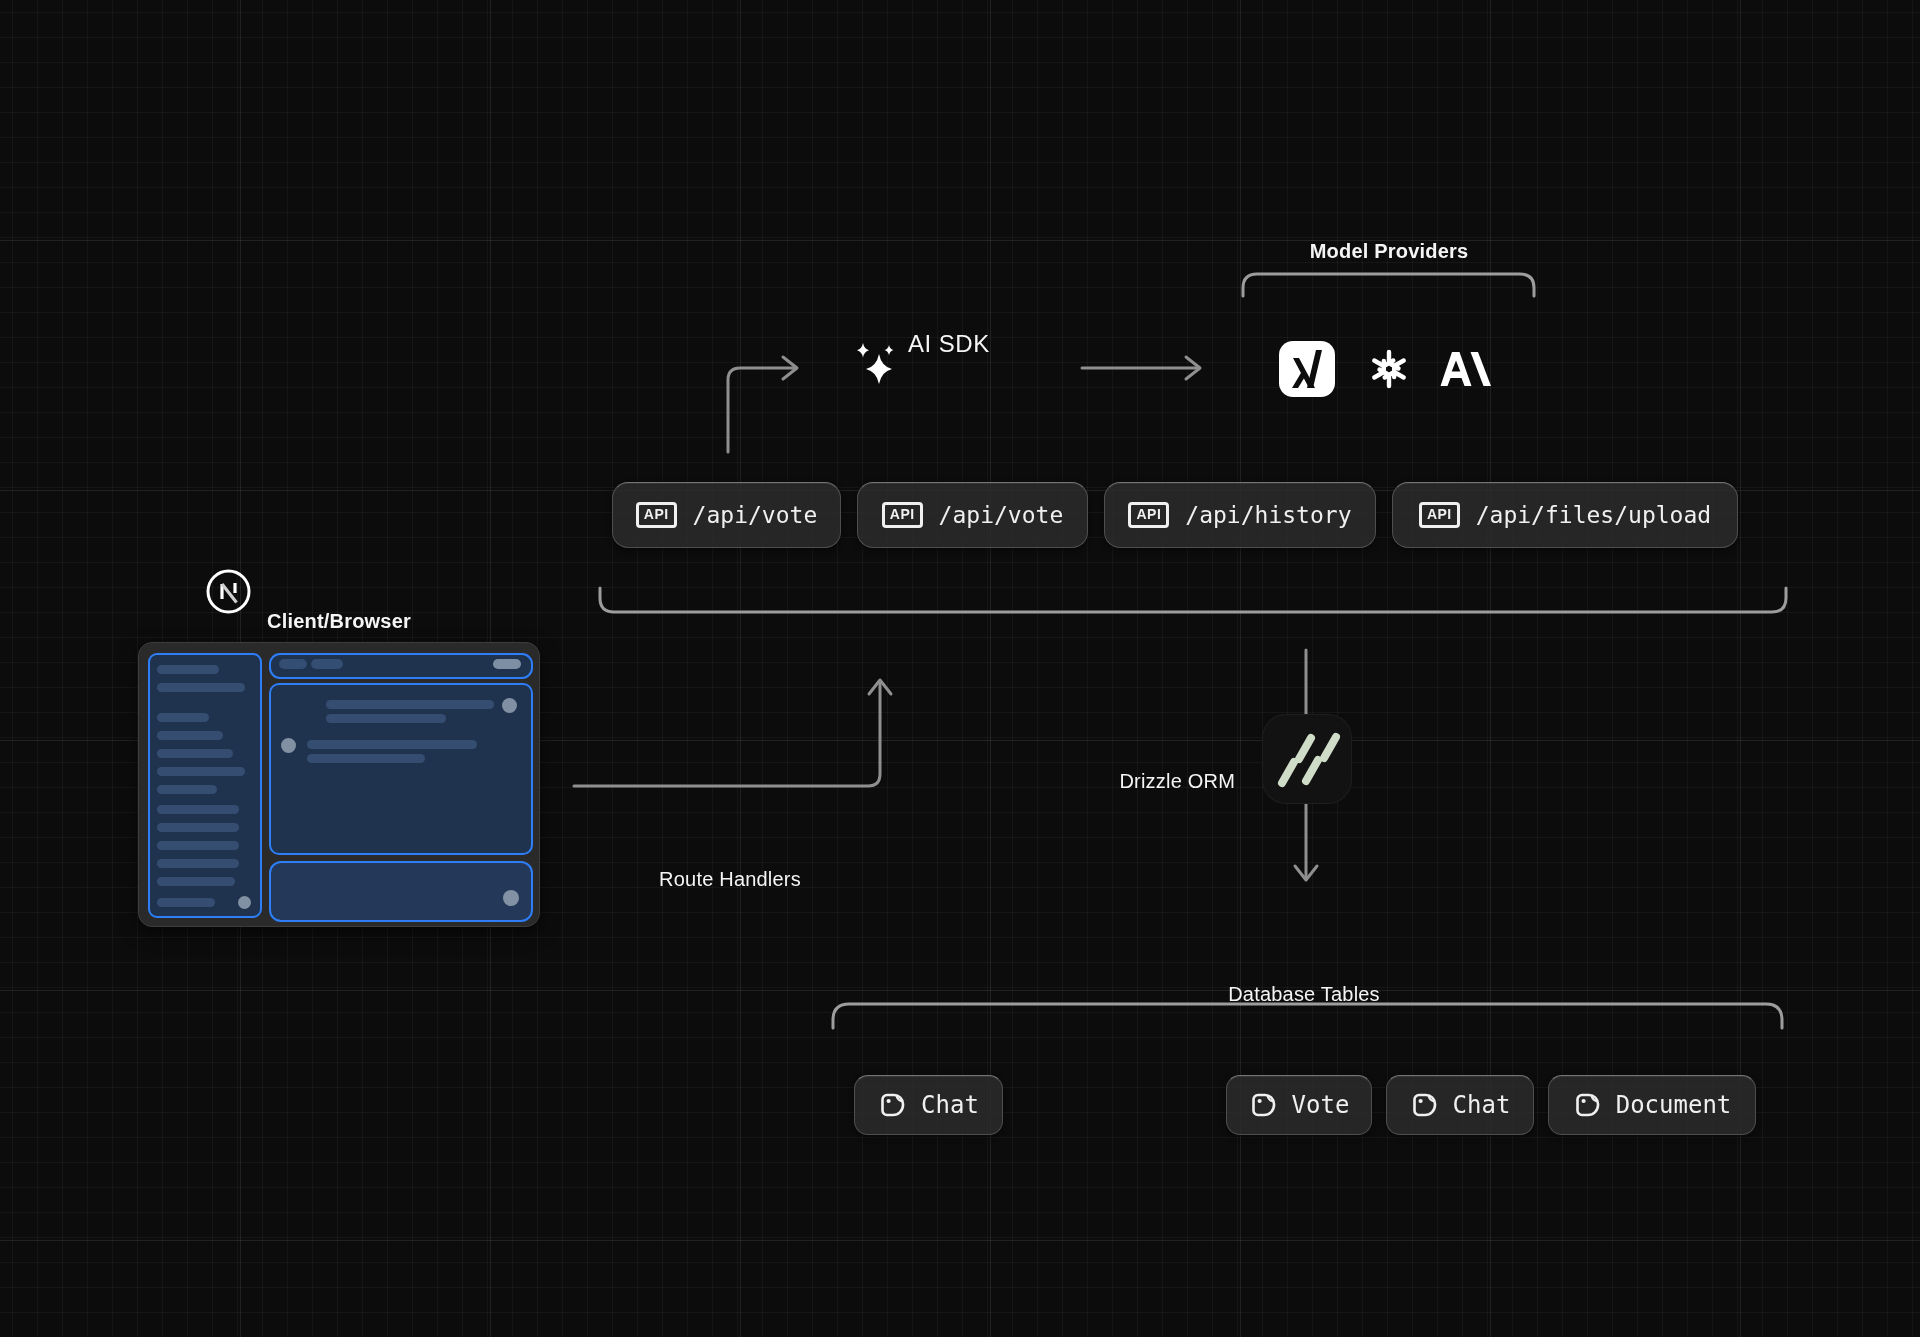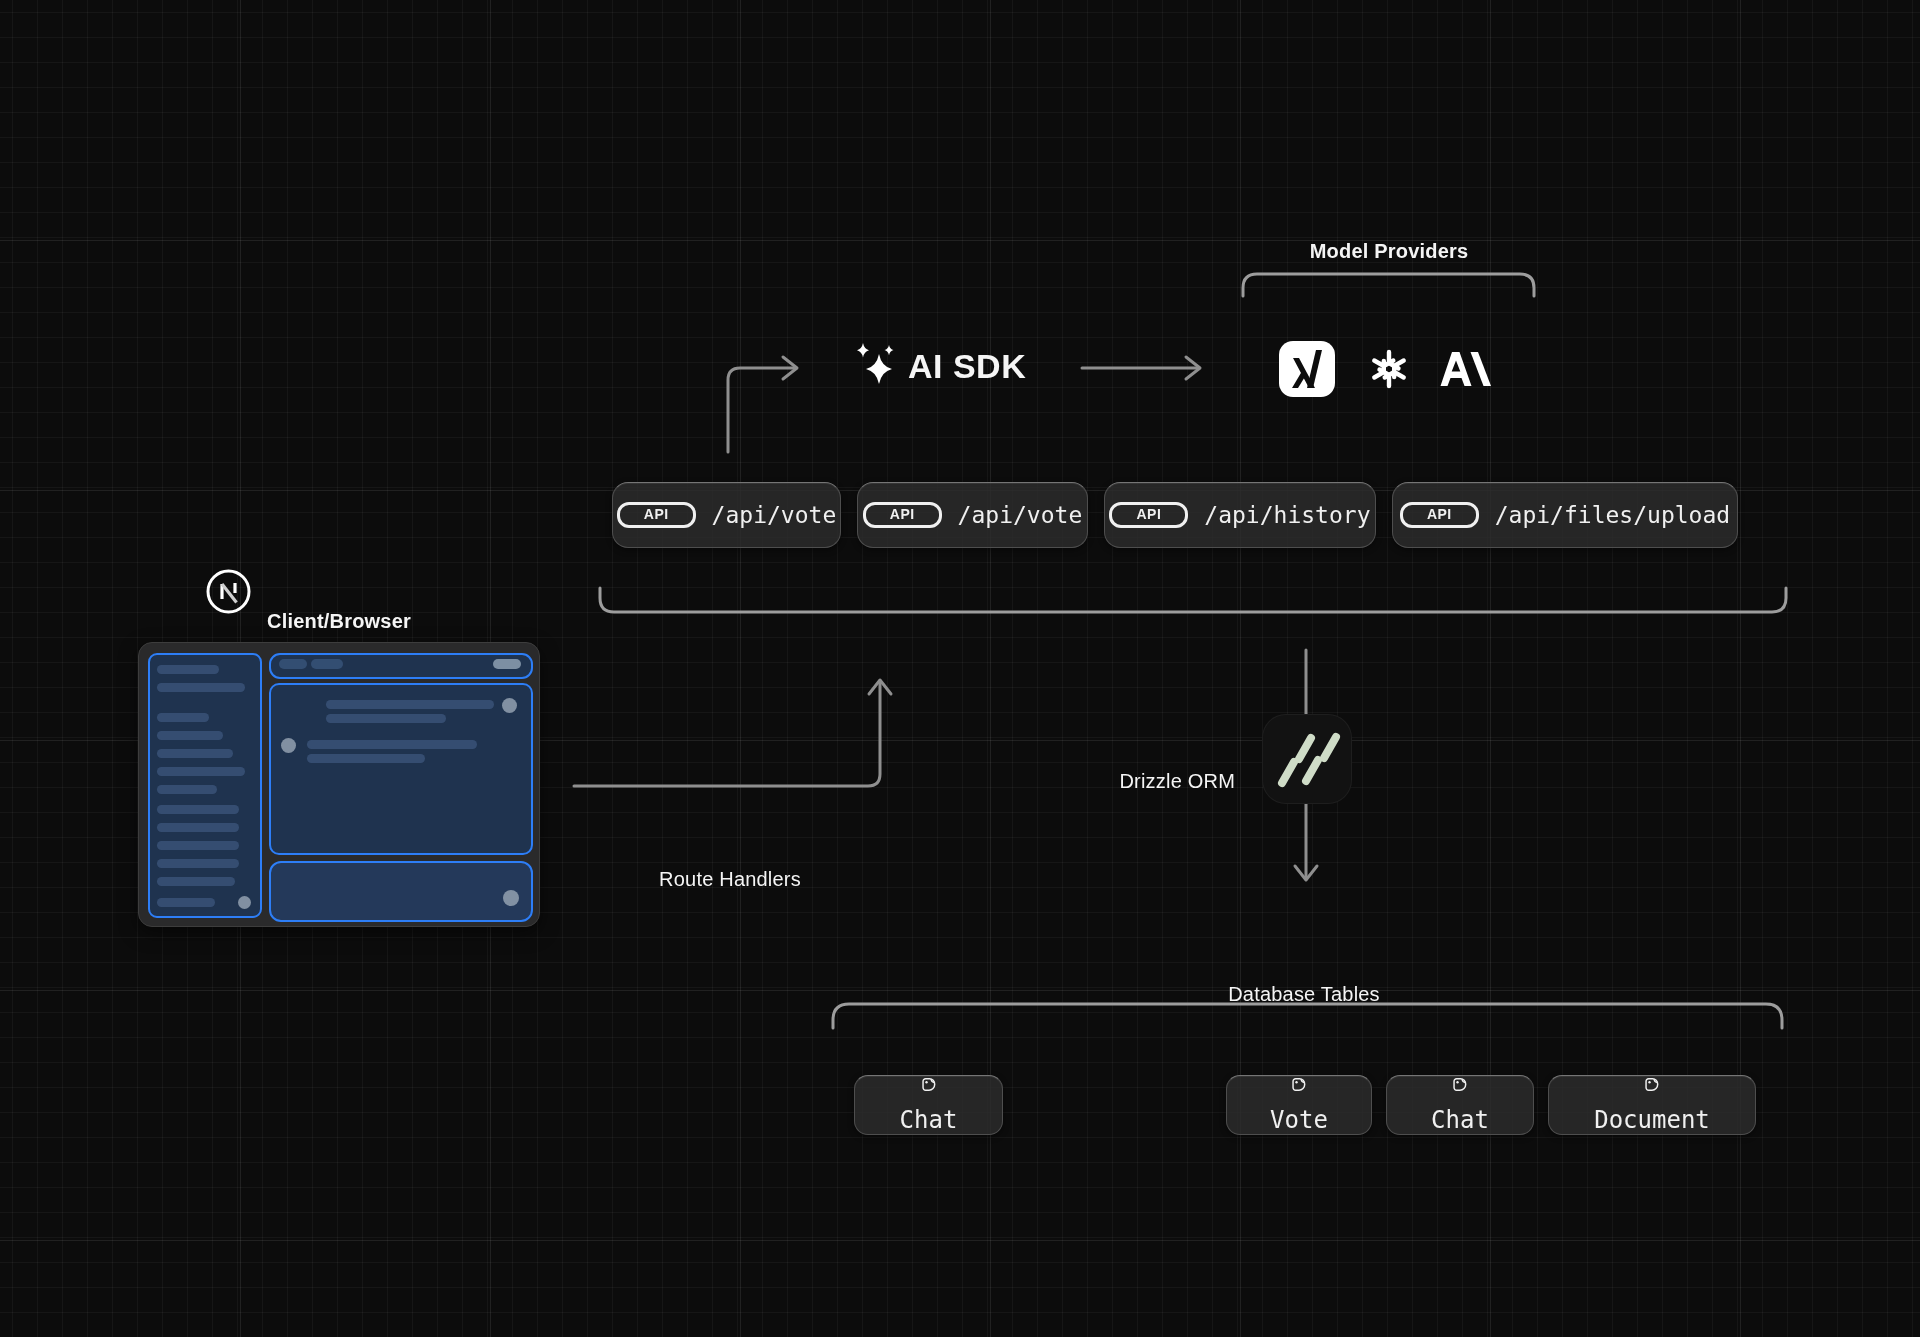--- a/index.html
+++ b/index.html
@@ -28,25 +28,25 @@
   .badge{
     position:absolute;display:flex;align-items:center;justify-content:center;gap:16px;
     background:rgba(44,44,44,0.85);
     border:1.5px solid #4e4e4e;border-top-color:#757575;
     box-shadow:0 2px 6px rgba(0,0,0,.45), inset 0 1px 0 rgba(255,255,255,.07);
     border-radius:16px;
   }
   .badge .mono{font-family:"DejaVu Sans Mono",monospace;font-size:23px;color:#f0f0f0;white-space:nowrap;}
   .api-chip{
     display:flex;align-items:center;justify-content:center;
-    border:3px solid #f0f0f0;border-radius:12px;padding:2px 24px;
+    border:3px solid #f0f0f0;border-radius:4px;padding:2px 5px;
     font-size:14px;font-weight:800;letter-spacing:.5px;color:#f0f0f0;
     font-family:"Liberation Sans",sans-serif;line-height:1.1;
   }
-  .db-badge{border-radius:14px;gap:13px;flex-direction:column;}
+  .db-badge{border-radius:14px;gap:13px;}
   .db-badge .mono{font-size:24px;}
 
   
   .xai-tile{display:flex;align-items:center;justify-content:center;background:#fff;border-radius:14px;}
 
   
   .drizzle-tile{
     background:#121212;border-radius:24px;border:1px solid rgba(255,255,255,.05);
     display:flex;align-items:center;justify-content:center;
   }
@@ -111,21 +111,21 @@
 
   <div class="abs" style="left:850px;top:338px;width:52px;height:54px;">
     <svg width="52" height="54" viewBox="0 0 52 54">
       <g fill="#fff">
         <path d="M29 16 Q31.5 28.5 42 31 Q31.5 33.5 29 46 Q26.5 33.5 16 31 Q26.5 28.5 29 16 Z"></path>
         <path d="M13 5 Q14.2 11 19 12.2 Q14.2 13.4 13 19.4 Q11.8 13.4 7 12.2 Q11.8 11 13 5 Z"></path>
         <path d="M39 7 Q39.9 11.2 43.5 12.1 Q39.9 13 39 17.2 Q38.1 13 34.5 12.1 Q38.1 11.2 39 7 Z"></path>
       </g>
     </svg>
   </div>
-  <div class="abs" style="left:908px;top:349px;font-size:34px;font-weight:700;letter-spacing:.5px;line-height:1;">AI SDK</div>
+  <div class="abs" style="left:908px;top:332px;font-size:24px;font-weight:400;letter-spacing:.5px;line-height:1;">AI SDK</div>
 
   <div class="badge" style="left:612px;top:482px;width:227px;height:64px;">
     <span class="api-chip">API</span>
     <span class="mono">/api/vote</span>
   </div>
   <div class="badge" style="left:857px;top:482px;width:229px;height:64px;">
     <span class="api-chip">API</span>
     <span class="mono">/api/vote</span>
   </div>
   <div class="badge" style="left:1104px;top:482px;width:270px;height:64px;">

